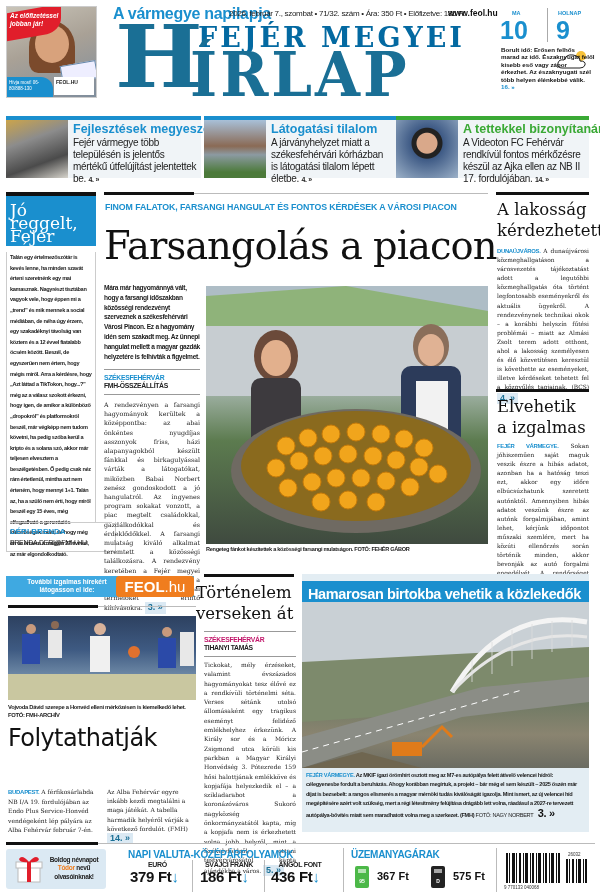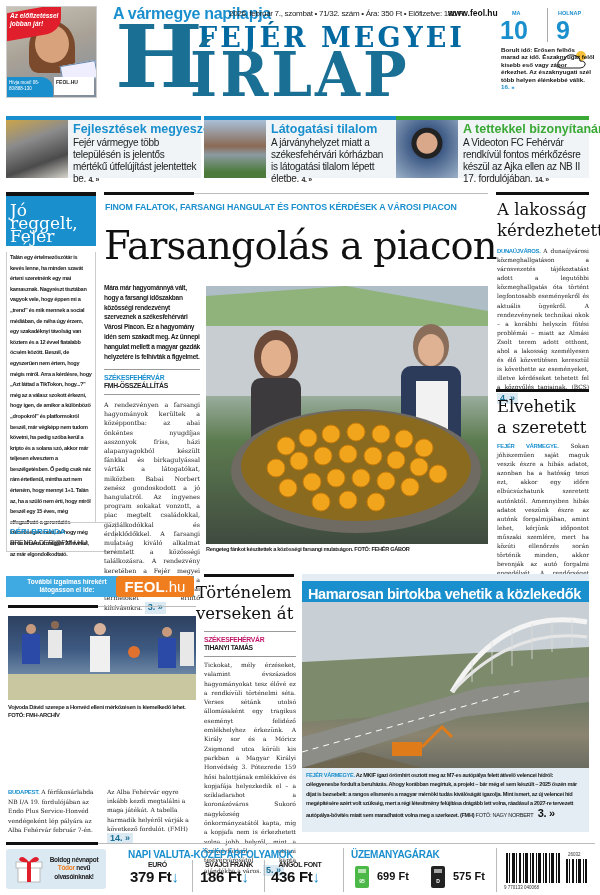--- a/index.html
+++ b/index.html
@@ -225,21 +225,21 @@
     </g>
   </svg>
 </div>
 <div id="cap1" class="abs cond">Rengeteg fánkot készítettek a közösségi farsangi mulatságon. FOTÓ: FEHÉR GÁBOR</div>
 
 <div class="rule" style="left:496px;top:192px;width:93px"></div>
 <div class="rh" style="left:497px;top:199px"><span>A lakosság</span><br><span>kérdezhetett</span></div>
 <div class="rb" style="left:497px;top:247px;width:92px"><b class="blue cond" style="font-family:'Liberation Sans',sans-serif">DUNAÚJVÁROS.</b> <span>A dunaújvárosi közmeghallgatáson a városvezetés tájékoztatást adott a legutóbbi közmeghallgatás óta történt legfontosabb eseményekről és aktuális ügyekről. A rendezvénynek technikai okok – a korábbi helyszín fűtési problémái – miatt az Almási Zsolt terem adott otthont, ahol a lakosság személyesen és élő közvetítésen keresztül is követhette az eseményeket, illetve kérdéseket tehetett fel a közgyűlés tagjainak. (BCS)</span> <span class="pg">4. »</span></div>
 
 <div class="rule" style="left:496px;top:389px;width:93px"></div>
-<div class="rh" style="left:497px;top:396px"><span>Elvehetik</span><br><span>a szeretett</span></div>
+<div class="rh" style="left:497px;top:396px"><span>Elvehetik</span><br><span>a izgalmas</span></div>
 <div class="rb" style="left:497px;top:442px;width:92px"><b class="blue cond" style="font-family:'Liberation Sans',sans-serif">FEJÉR VÁRMEGYE.</b> <span>Sokan jóhiszeműen saját maguk veszik észre a hibás adatot, azonban ha a hatóság teszi ezt, akkor egy időre elbúcsúzhatunk szeretett autónktól. Amennyiben hibás adatot veszünk észre az autónk forgalmijában, amint lehet, kérjünk időpontot műszaki szemlére, mert ha közúti ellenőrzés során történik minden, akkor bevonják az autó forgalmi engedélyét. A rendőrséget kérdeztük a témával kapcsolatban. (SZZS)</span> <span class="pg">6. »</span></div>
 
 <div id="feol" class="abs">
   <div class="t">További izgalmas hírekért látogasson el ide:</div>
   <div class="b"><span>FEOL</span><span style="font-weight:normal">.hu</span></div>
 </div>
 <div class="rule" style="left:8px;top:605px;width:90px"></div>
 <div class="thin" style="left:98px;top:606px;width:98px"></div>
 <div id="bbimg" class="abs">
   <svg width="188" height="84" viewBox="0 0 188 84">
@@ -250,21 +250,21 @@
       <circle cx="47" cy="9" r="4" fill="#8a6a55"></circle>
     <rect x="82" y="20" width="20" height="36" fill="#f0f0f0"></rect>
       <circle cx="92" cy="13" r="6" fill="#d8b29a"></circle>
     <circle cx="126" cy="36" r="6" fill="#e0712e"></circle>
     <rect x="150" y="22" width="18" height="30" fill="#2b4aa8"></rect>
       <circle cx="159" cy="16" r="5" fill="#c89a7d"></circle>
     <rect x="172" y="16" width="14" height="34" fill="#e8e8e8"></rect>
   </svg>
 </div>
 <div id="cap2" class="abs cond" style="width:188px">Vojvoda Dávid szerepe a Honvéd elleni mérkőzésen is kiemelkedő lehet. FOTÓ: FMH-ARCHÍV</div>
-<div id="h-foly" class="abs"><br></div>
+<div id="h-foly" class="abs"><span>Folytathatják</span><br></div>
 <div id="foly1" class="abs"><b class="blue cond" style="font-family:'Liberation Sans',sans-serif">BUDAPEST.</b> <span>A férfikosárlabda NB I/A 19. fordulójában az Endo Plus Service-Honvéd vendégeként lép pályára az Alba Fehérvár február 7-én.</span></div>
 <div id="foly2" class="abs"><span>Az Alba Fehérvár egyre inkább kezdi megtalálni a maga játékát. A tabella harmadik helyéről várják a következő fordulót. (FMH)</span> <span class="pg">14. »</span></div>
 
 <div class="rule" style="left:204px;top:574px;width:90px"></div>
 <div id="h-tort" class="abs"><span>Történelem</span><br><span>verseken át</span></div>
 <div id="tort-byl" class="abs cond">
   <div class="pl">SZÉKESFEHÉRVÁR</div>
   <div class="au">TIHANYI TAMÁS</div>
 </div>
 <div id="tort-body" class="abs"><span>Tickokat, mély érzéseket, valamint évszázados hagyományokat tesz élővé ez a rendkívüli történelmi séta. Verses sétánk utolsó állomásaként egy tragikus eseményt felidéző emlékhelyhez érkezünk. A Király sor és a Móricz Zsigmond utca körüli kis parkban a Magyar Királyi Honvédség 3. Pótezrede 159 hősi halottjának emlékköve és kopjafája helyezkedik el – a szikladarabot a koronázóváros Sukoró nagyközség önkormányzatától kapta, míg a kopjafa nem is érkezhetett volna jobb helyről, mint a Székelyföldről, ottani testvérvárosától kapta ajándékba a város.</span> <span class="pg">5. »</span></div>
@@ -322,21 +322,21 @@
   <div class="l">ANGOL FONT</div>
   <div class="v"><span>436 Ft</span><span class="ar">↓</span></div>
 </div>
 <div class="vdiv" style="left:343px;top:848px;height:44px"></div>
 
 <div id="fuel-h" class="abs cond">ÜZEMANYAGÁRAK</div>
 <div class="pump" style="left:355px;background:#4cb848">
     <div class="scr"></div>
     <div class="n">95</div>
   </div>
-<div class="fv" style="left:377px">699 Ft</div>
+<div class="fv" style="left:377px">367 Ft</div>
 <div class="pump" style="left:431px;background:#222">
     <div class="scr"></div>
     <div class="n">D</div>
   </div>
 <div class="fv" style="left:453px">575 Ft</div>
 <div class="vdiv" style="left:496px;top:848px;height:44px"></div>
 
 <div id="barcode" class="abs">
   <svg width="90" height="44" viewBox="0 0 90 44">
     <g fill="#111">

